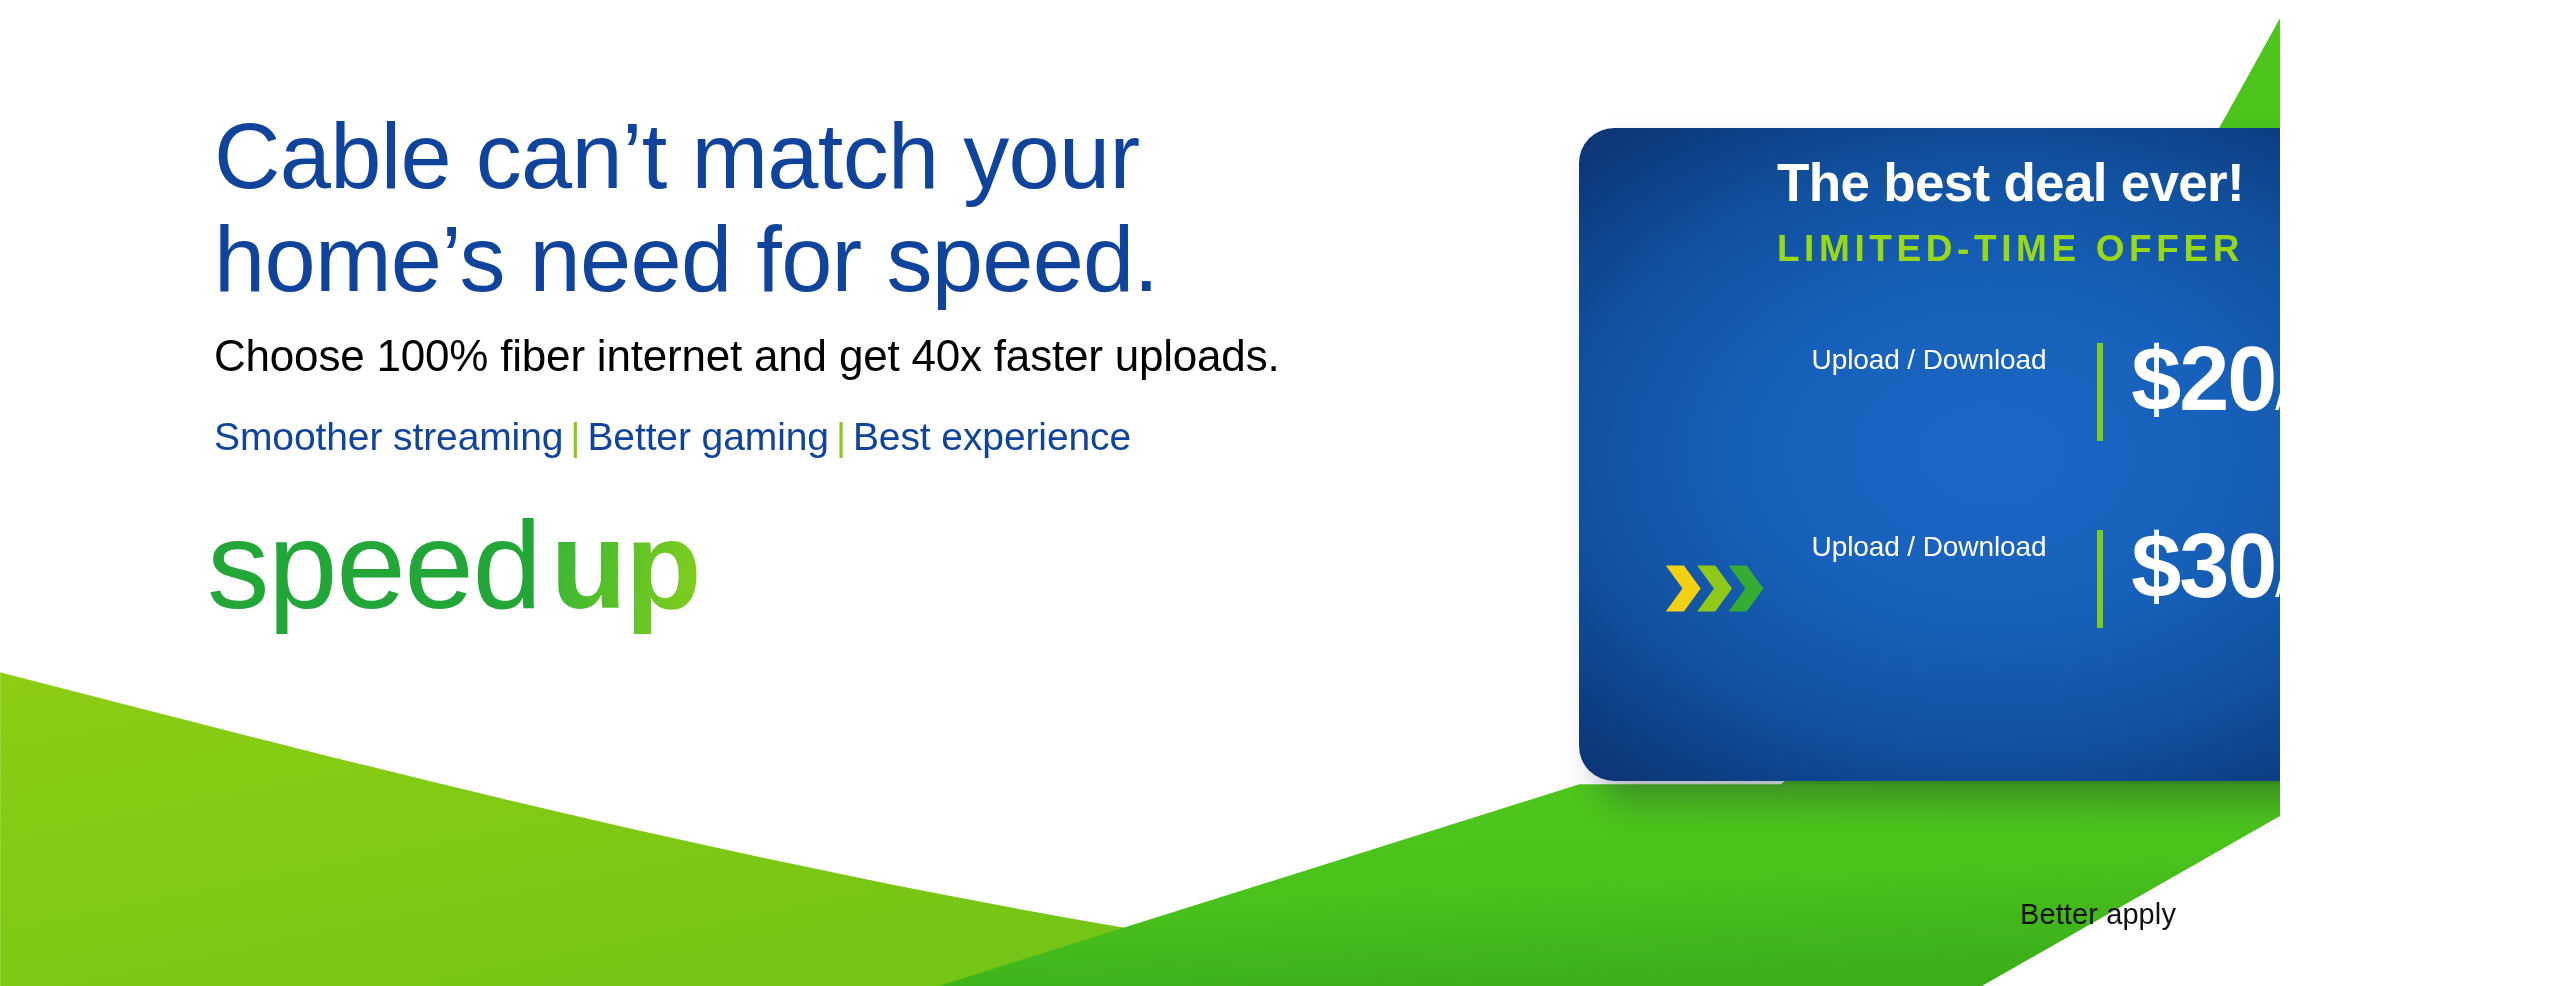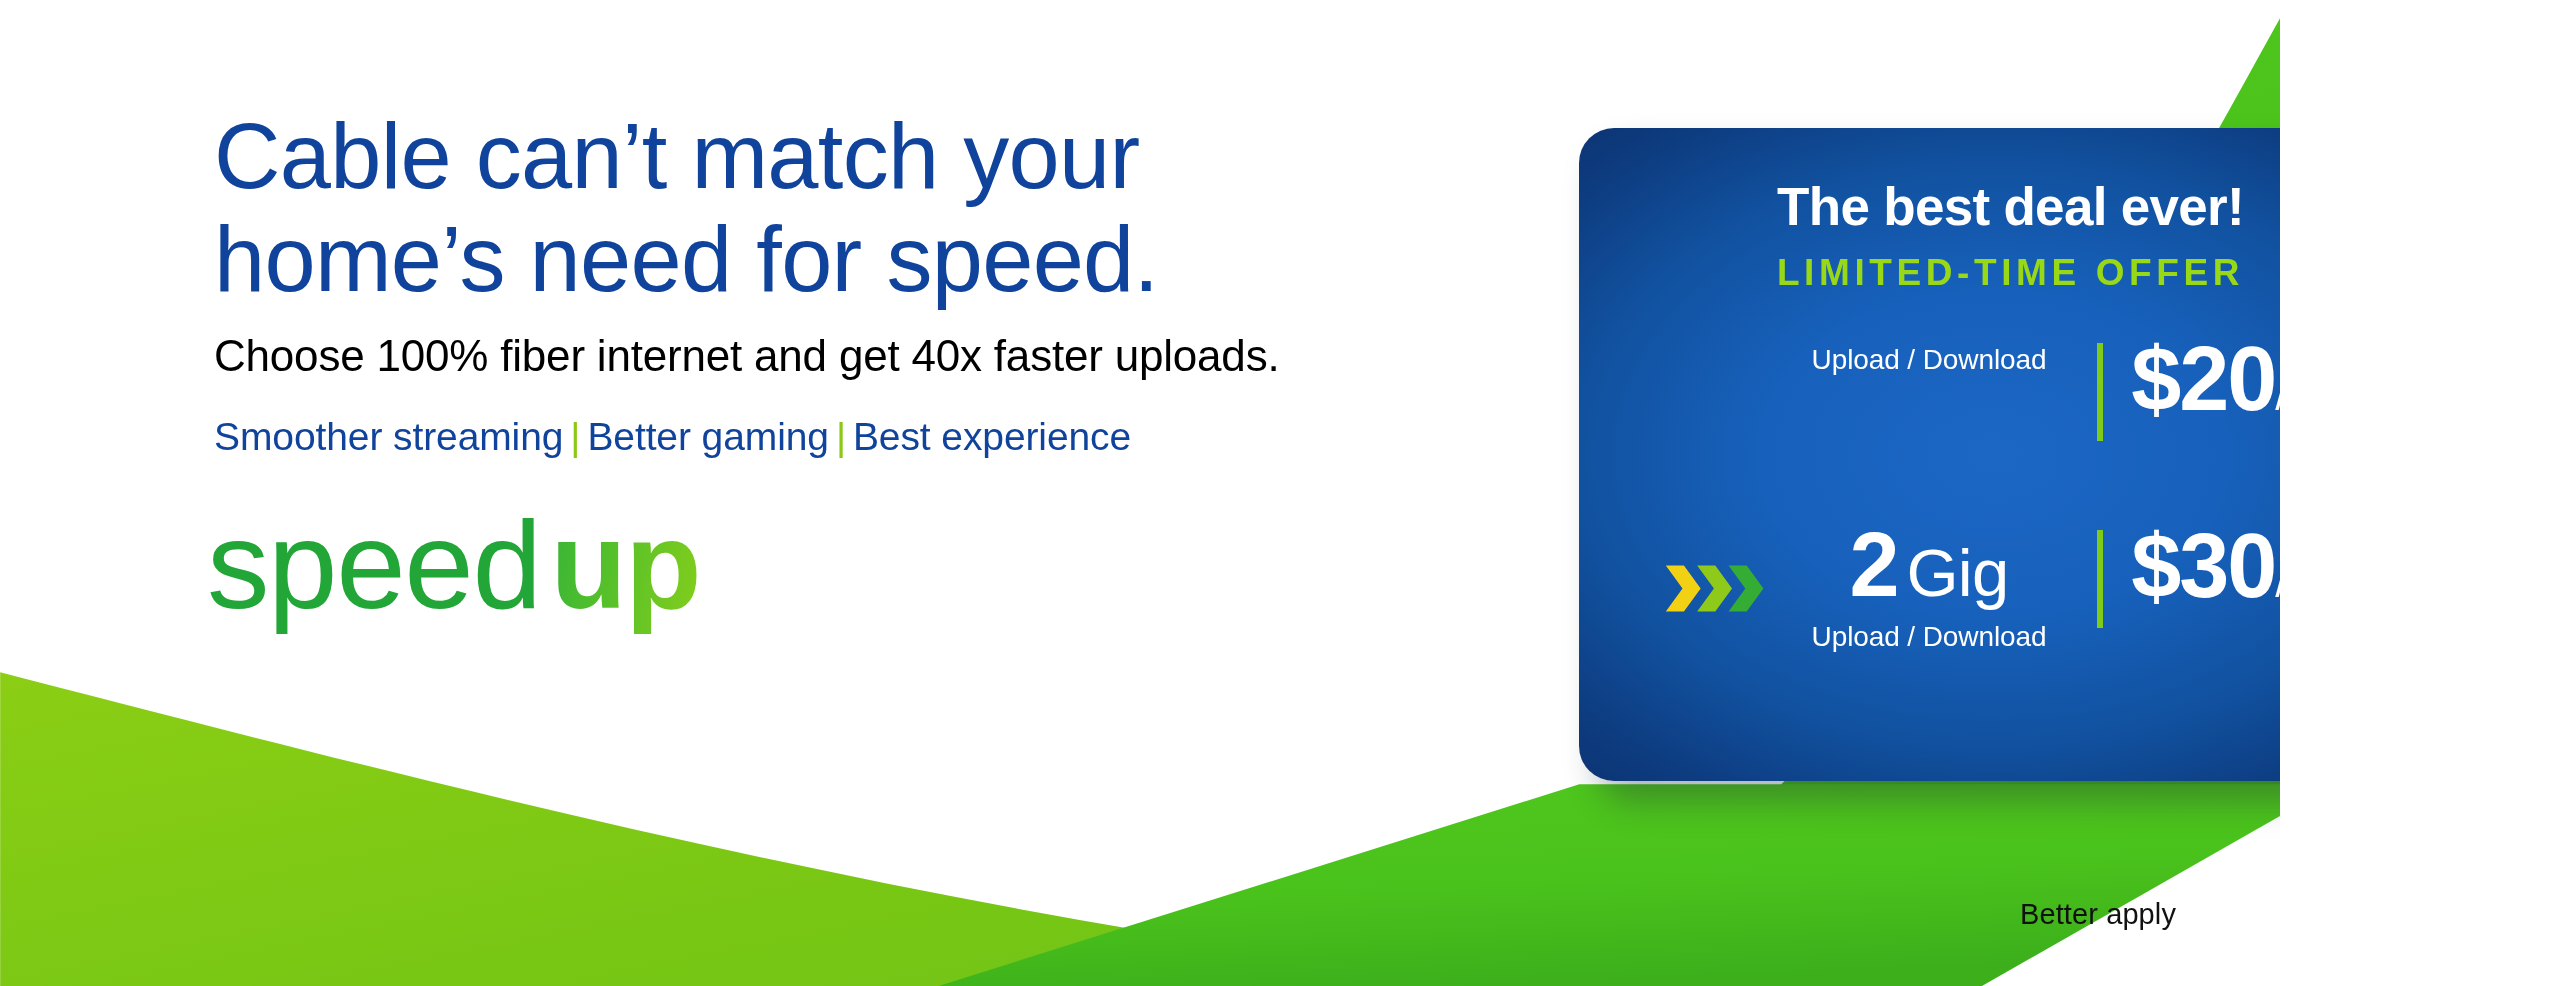--- a/index.html
+++ b/index.html
@@ -86,21 +86,21 @@
     border-radius:35px;
     background:
       radial-gradient(ellipse 78% 72% at 48% 50%, #1C67C4 0%, #1761BC 34%, #11519F 62%, #0D3C80 82%, #0C2F6B 100%);
     box-shadow:18px 21px 32px rgba(30,40,55,0.34);
     overflow:hidden;
   }
   #card-inner{
     position:relative;
     width:100%;height:100%;
     display:block;
-    padding-top:48px;
+    padding-top:24px;
     box-sizing:border-box;
   }
   #card-title{
     color:#ffffff;
     font-size:53px;
     font-weight:700;
     text-align:center;
     letter-spacing:-0.7px;
     margin:0;
     white-space:nowrap;
@@ -266,23 +266,20 @@
 
       <div class="plan-row" id="plan-row-2">
         <div class="chev-slot">
           <svg width="106" height="55" viewBox="0 0 152 78" xmlns="http://www.w3.org/2000/svg">
             <path d="M4,6 L30,6 L54,39 L30,72 L4,72 L28,39 Z" fill="#F2D014"></path>
             <path d="M49,6 L75,6 L99,39 L75,72 L49,72 L73,39 Z" fill="#8FC91A"></path>
             <path d="M94,6 L120,6 L144,39 L120,72 L94,72 L118,39 Z" fill="#35AC33"></path>
           </svg>
         </div>
         <div class="speed-col">
-          <div class="speed-line">
-            <span class="speed-num">2</span><span class="speed-unit">Gig</span>
-          </div>
           <div class="speed-note">Upload / Download</div>
         </div>
         <div class="divider"></div>
         <div class="price-col">
           <span class="price-amount">$30</span><span class="price-period">/mo</span>
         </div>
       </div>
 
     </div>
   </div>

